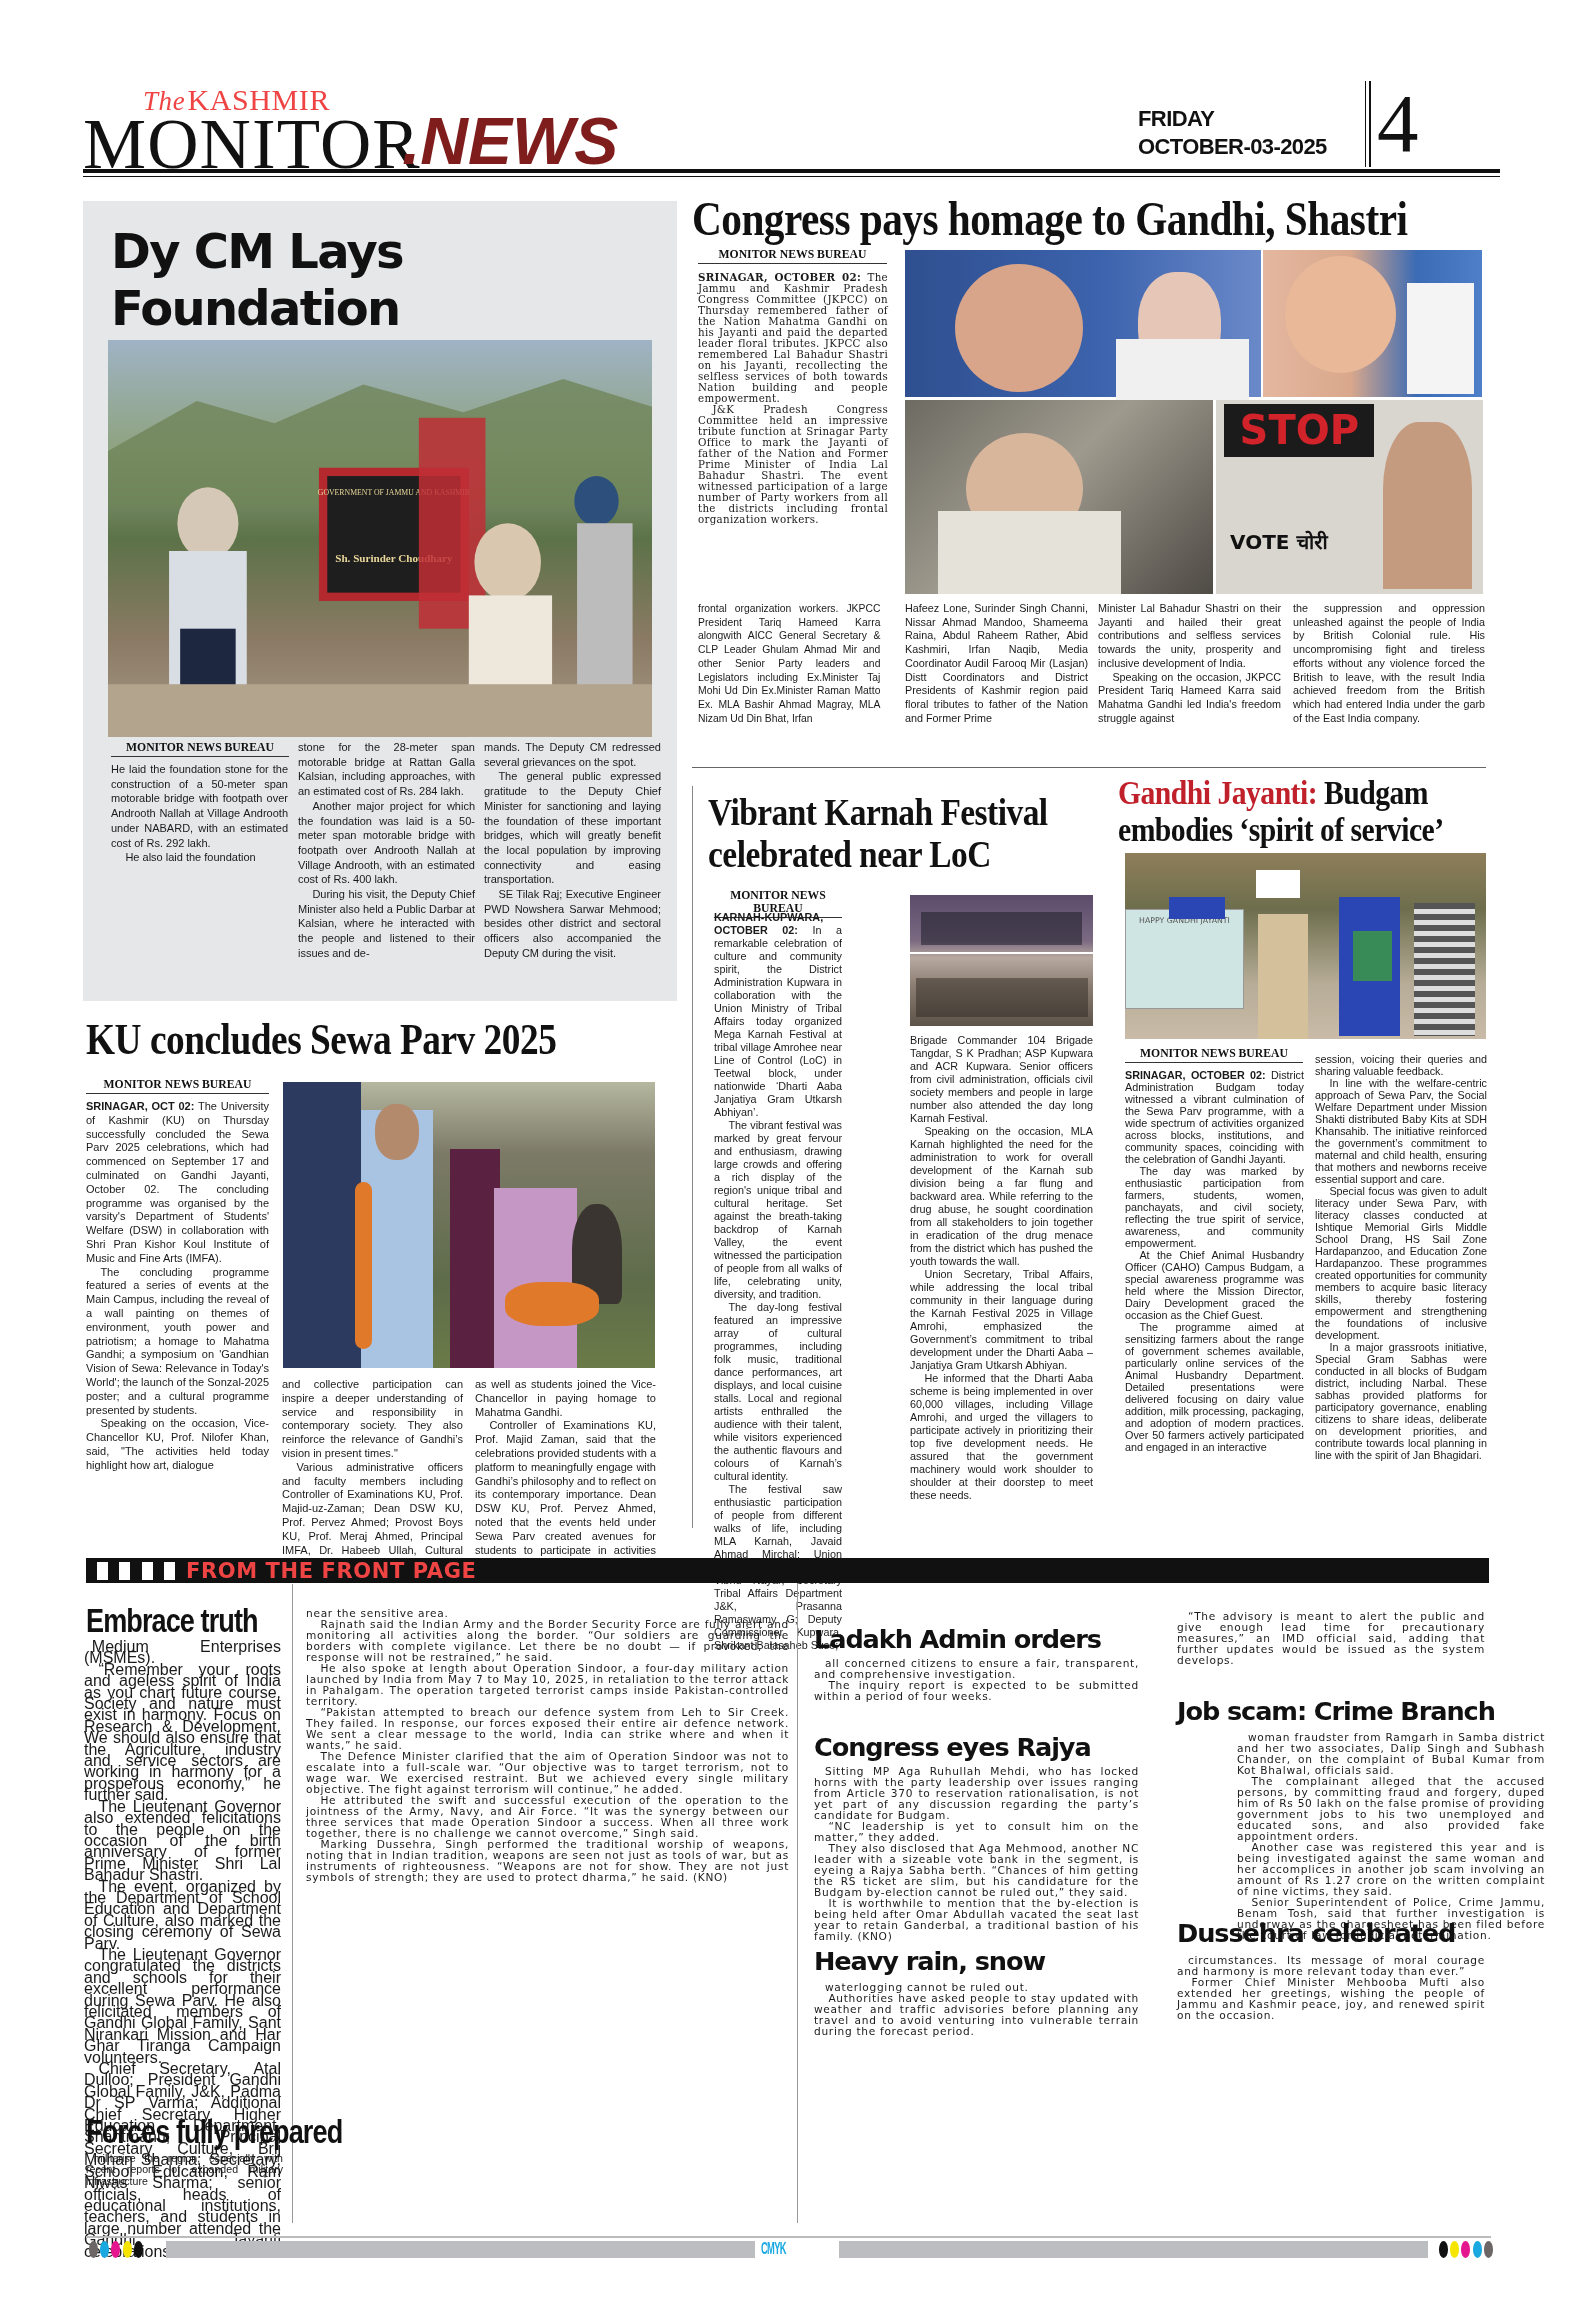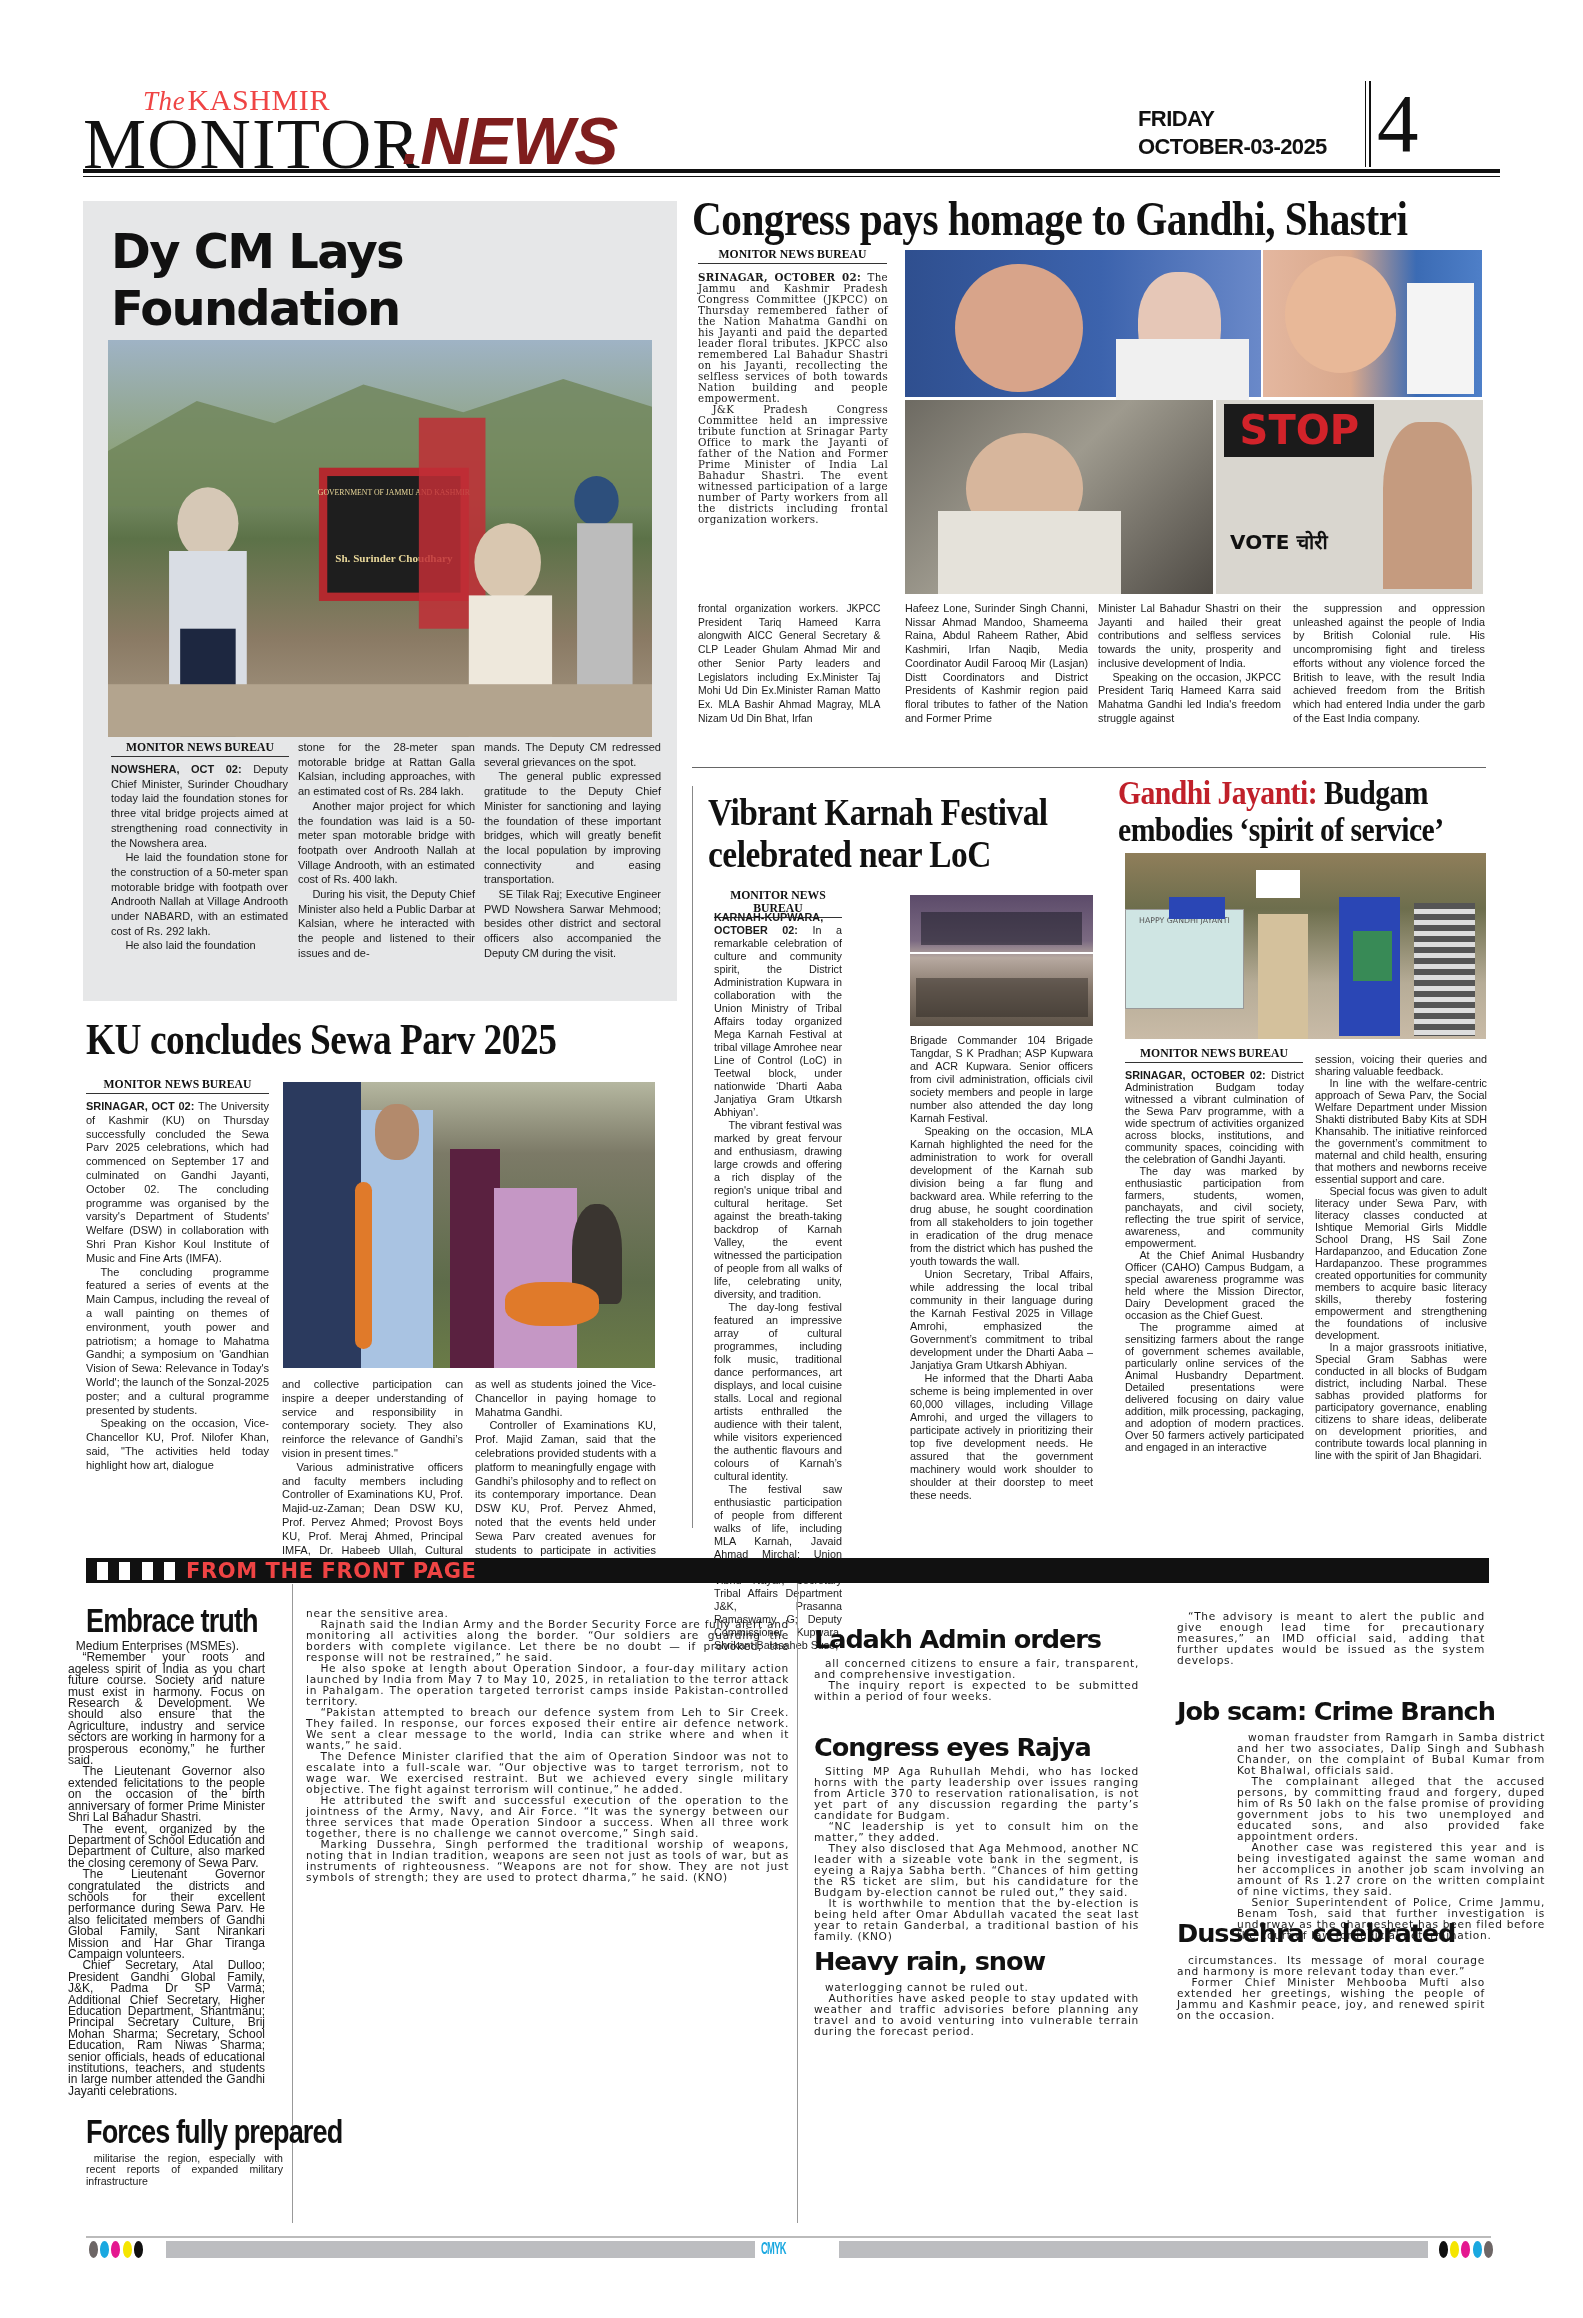--- a/index.html
+++ b/index.html
@@ -67,21 +67,20 @@
       <rect x="130" y="520" width="100" height="195" fill="#1d2740"></rect>
       <ellipse cx="720" cy="400" rx="60" ry="70" fill="#d9c7b0"></ellipse>
       <rect x="650" y="460" width="150" height="255" fill="#eee8dc"></rect>
       <ellipse cx="880" cy="290" rx="40" ry="45" fill="#2d4f7c"></ellipse>
       <rect x="845" y="330" width="100" height="380" fill="#bcbcbc"></rect>
       <rect x="0" y="620" width="980" height="95" fill="#b3a48e"></rect>
     </svg>
   </div>
   <div class="abs byline" style="left:28px;top:540px;width:178px">MONITOR NEWS BUREAU</div>
   <div class="abs body serif" style="left:28px;top:561px;width:177px;font-family:'Liberation Sans',sans-serif;font-size:11px;line-height:14.7px;transform:none">
-    <p><b>NOWSHERA, OCT 02:</b> <span>Deputy Chief Minister, Surinder Choudhary today laid the foundation stones for three vital bridge projects aimed at strengthening road connectivity in the Nowshera area.</span></p>
     <p>He laid the foundation stone for the construction of a 50-meter span motorable bridge with footpath over Androoth Nallah at Village Androoth under NABARD, with an estimated cost of Rs. 292 lakh.</p>
     <p>He also laid the foundation</p>
   </div>
   <div class="abs body" style="left:215px;top:539px;width:177px;font-size:11px;line-height:14.7px">
     <p>stone for the 28-meter span motorable bridge at Rattan Galla Kalsian, including approaches, with an estimated cost of Rs. 284 lakh.</p>
     <p>Another major project for which the foundation was laid is a 50-meter span motorable bridge with footpath over Androoth Nallah at Village Androoth, with an estimated cost of Rs. 400 lakh.</p>
     <p>During his visit, the Deputy Chief Minister also held a Public Darbar at Kalsian, where he interacted with the people and listened to their issues and de-</p>
   </div>
   <div class="abs body" style="left:401px;top:539px;width:177px;font-size:11px;line-height:14.7px">
     <p>mands. The Deputy CM redressed several grievances on the spot.</p>
@@ -213,21 +212,21 @@
   <div class="abs" style="left:33px;top:3.9px;width:11px;height:18px;background:#fff"></div>
   <div class="abs" style="left:56px;top:3.9px;width:11px;height:18px;background:#fff"></div>
   <div class="abs" style="left:78px;top:3.9px;width:11px;height:18px;background:#fff"></div>
   <div class="abs" style="left:100px;top:0.6px;color:#ef4444;font-family:'DejaVu Sans',sans-serif;font-weight:bold;font-size:21px;letter-spacing:0.6px">FROM THE FRONT PAGE</div>
 </div>
 <div class="ftp">
   <div class="abs vrule" style="left:292px;top:1584px;width:1.1px;height:639px"></div>
   <div class="abs vrule" style="left:797px;top:1584px;width:1.1px;height:639px"></div>
 
   <div class="abs ftp-head cond" style="left:86px;top:1603px;font-size:33px">Embrace truth</div>
-  <div class="abs body" style="left:68px;top:1641px;width:197px;font-family:'Liberation Sans',sans-serif;font-size:12px;line-height:11.4px;letter-spacing:0;transform:none">
+  <div class="abs body" style="left:84px;top:1641px;width:197px;font-family:'Liberation Sans',sans-serif;font-size:16px;line-height:11.4px;letter-spacing:0;transform:none">
     <p style="text-indent:7.8px">Medium Enterprises (MSMEs).</p>
     <p>“Remember your roots and ageless spirit of India as you chart future course. Society and nature must exist in harmony. Focus on Research &amp; Development. We should also ensure that the Agriculture, industry and service sectors are working in harmony for a prosperous economy,” he further said.</p>
     <p>The Lieutenant Governor also extended felicitations to the people on the occasion of the birth anniversary of former Prime Minister Shri Lal Bahadur Shastri.</p>
     <p>The event, organized by the Department of School Education and Department of Culture, also marked the closing ceremony of Sewa Parv.</p>
     <p>The Lieutenant Governor congratulated the districts and schools for their excellent performance during Sewa Parv. He also felicitated members of Gandhi Global Family, Sant Nirankari Mission and Har Ghar Tiranga Campaign volunteers.</p>
     <p>Chief Secretary, Atal Dulloo; President Gandhi Global Family, J&amp;K, Padma Dr SP Varma; Additional Chief Secretary, Higher Education Department, Shantmanu; Principal Secretary Culture, Brij Mohan Sharma; Secretary, School Education, Ram Niwas Sharma; senior officials, heads of educational institutions, teachers, and students in large number attended the Gandhi Jayanti celebrations.</p>
   </div>
   <div class="abs ftp-head cond" style="left:86px;top:2114px;font-size:33px">Forces fully prepared</div>
   <div class="abs body" style="left:86px;top:2153px;width:197px;font-family:'Liberation Sans',sans-serif;font-size:10.6px;line-height:11.4px;letter-spacing:0">
     <p style="text-indent:7.8px">militarise the region, especially with recent reports of expanded military infrastructure</p>

